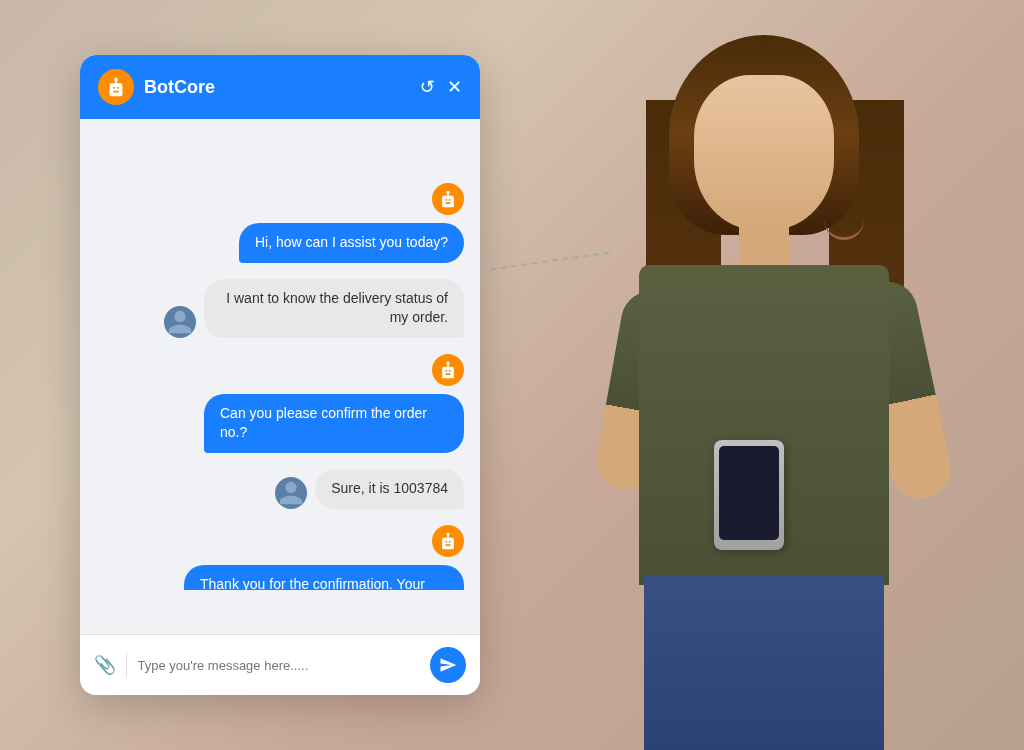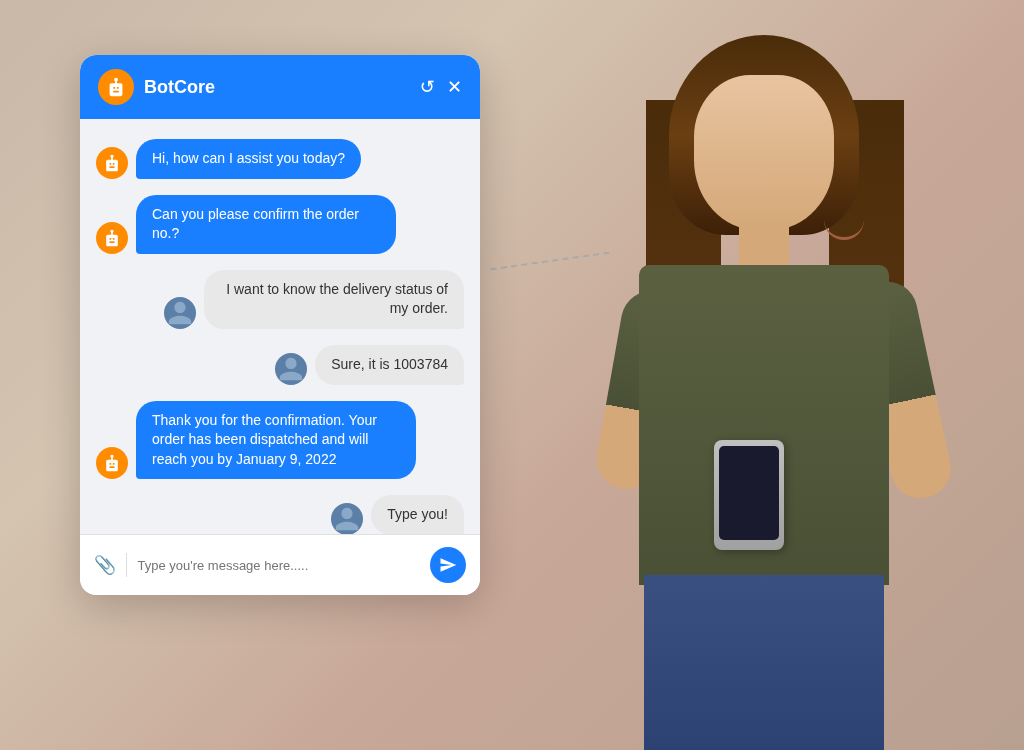--- a/index.html
+++ b/index.html
@@ -12,27 +12,28 @@
       background: linear-gradient(135deg, #c9b8a8 0%, #d4c4b0 30%, #c8a898 60%, #b8a090 100%);
       position: relative;
     }
 
     
     .chat-widget {
       position: absolute;
       left: 80px;
       top: 55px;
       width: 400px;
-      height: 540px;
+      height: 640px;
       background: #f0f2f5;
       border-radius: 16px;
       box-shadow: 0 10px 40px rgba(0,0,0,0.2);
       display: flex;
       flex-direction: column;
       overflow: hidden;
+      gap: 44px;
     }
 
     
     .chat-header {
       background: #1a7fff;
       padding: 14px 18px;
       display: flex;
       align-items: center;
       gap: 10px;
       border-radius: 16px 16px 0 0;
@@ -85,20 +86,21 @@
     }
 
     
     .message-row {
       display: flex;
       align-items: flex-end;
       gap: 8px;
     }
 
     .message-row.bot {
+      flex-direction: column;
     }
 
     .message-row.user {
       flex-direction: row-reverse;
     }
 
     .msg-avatar {
       width: 32px;
       height: 32px;
       border-radius: 50%;
@@ -422,36 +424,36 @@
 
     <div class="message-row bot">
       <div class="msg-avatar bot-avatar">
         <svg viewBox="0 0 24 24">
           <path d="M12 2C10.9 2 10 2.9 10 4c0 .74.4 1.38 1 1.72V8H7C5.9 8 5 8.9 5 10v10c0 1.1.9 2 2 2h10c1.1 0 2-.9 2-2V10c0-1.1-.9-2-2-2h-4V5.72c.6-.34 1-.98 1-1.72 0-1.1-.9-2-2-2zM9 12h2v2H9v-2zm4 0h2v2h-2v-2zM9 16h6v2H9v-2z"></path>
         </svg>
       </div>
       <div class="bubble bot">Hi, how can I assist you today?</div>
     </div>
 
-    <div class="message-row bot">
-      <div class="msg-avatar bot-avatar">
-        <svg viewBox="0 0 24 24">
-          <path d="M12 2C10.9 2 10 2.9 10 4c0 .74.4 1.38 1 1.72V8H7C5.9 8 5 8.9 5 10v10c0 1.1.9 2 2 2h10c1.1 0 2-.9 2-2V10c0-1.1-.9-2-2-2h-4V5.72c.6-.34 1-.98 1-1.72 0-1.1-.9-2-2-2zM9 12h2v2H9v-2zm4 0h2v2h-2v-2zM9 16h6v2H9v-2z"></path>
-        </svg>
-      </div>
-      <div class="bubble bot">Can you please confirm the order no.?</div>
-    </div>
-
     <div class="message-row user">
       <div class="bubble user">I want to know the delivery status of my order.</div>
       <div class="msg-avatar user-avatar">
         <svg viewBox="0 0 24 24">
           <path d="M12 12c2.7 0 4.8-2.1 4.8-4.8S14.7 2.4 12 2.4 7.2 4.5 7.2 7.2 9.3 12 12 12zm0 2.4c-3.2 0-9.6 1.6-9.6 4.8v2.4h19.2v-2.4c0-3.2-6.4-4.8-9.6-4.8z"></path>
         </svg>
       </div>
+    </div>
+
+    <div class="message-row bot">
+      <div class="msg-avatar bot-avatar">
+        <svg viewBox="0 0 24 24">
+          <path d="M12 2C10.9 2 10 2.9 10 4c0 .74.4 1.38 1 1.72V8H7C5.9 8 5 8.9 5 10v10c0 1.1.9 2 2 2h10c1.1 0 2-.9 2-2V10c0-1.1-.9-2-2-2h-4V5.72c.6-.34 1-.98 1-1.72 0-1.1-.9-2-2-2zM9 12h2v2H9v-2zm4 0h2v2h-2v-2zM9 16h6v2H9v-2z"></path>
+        </svg>
+      </div>
+      <div class="bubble bot">Can you please confirm the order no.?</div>
     </div>
 
     <div class="message-row user">
       <div class="bubble user">Sure, it is 1003784</div>
       <div class="msg-avatar user-avatar">
         <svg viewBox="0 0 24 24">
           <path d="M12 12c2.7 0 4.8-2.1 4.8-4.8S14.7 2.4 12 2.4 7.2 4.5 7.2 7.2 9.3 12 12 12zm0 2.4c-3.2 0-9.6 1.6-9.6 4.8v2.4h19.2v-2.4c0-3.2-6.4-4.8-9.6-4.8z"></path>
         </svg>
       </div>
     </div>

